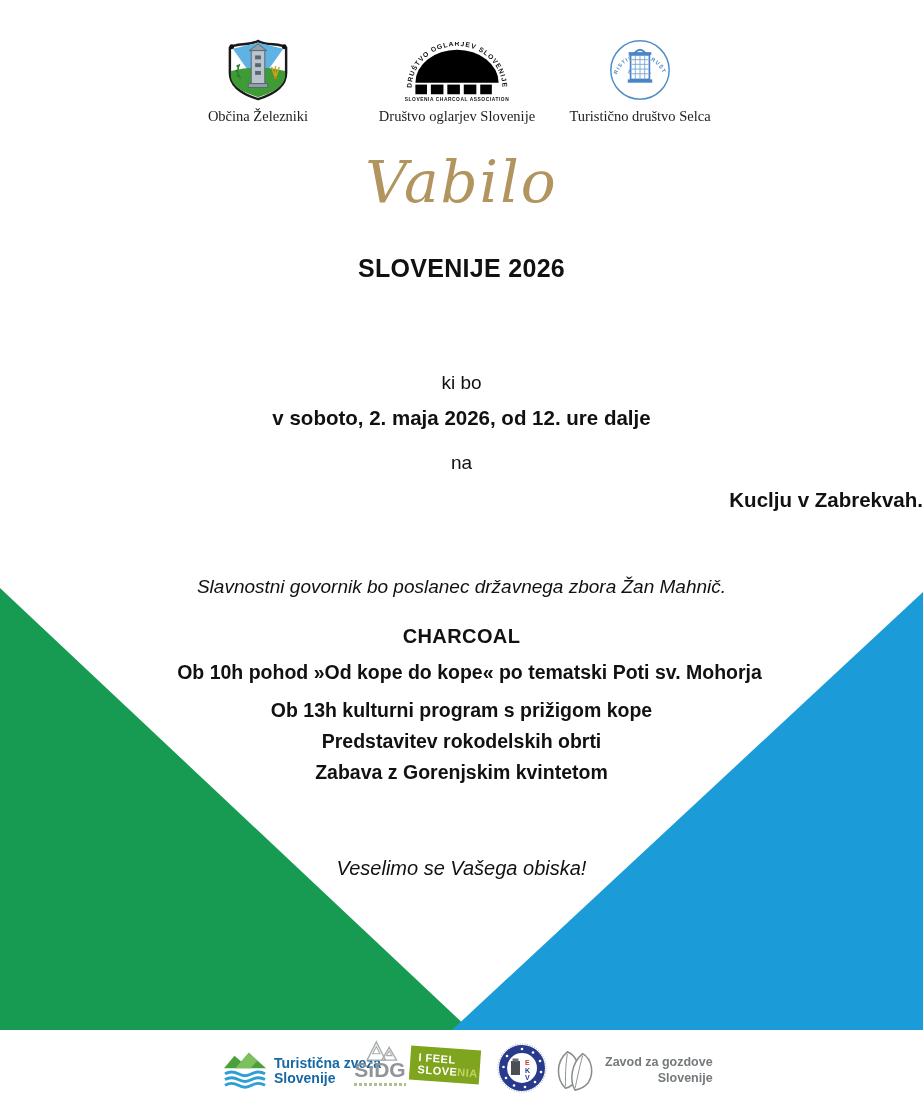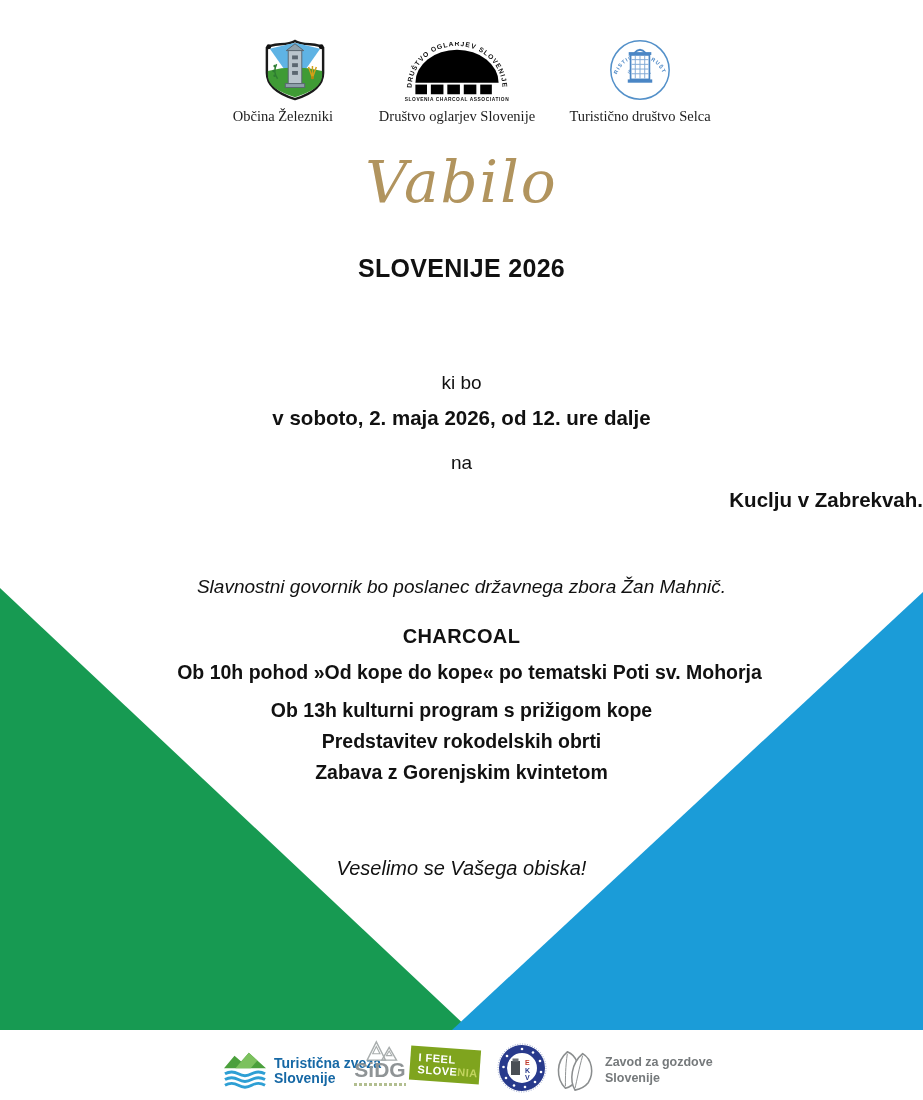--- a/index.html
+++ b/index.html
@@ -42,35 +42,35 @@
   .sidg-micro{width:52px;height:3px;margin-top:3px;
     background:repeating-linear-gradient(90deg,#9fae74 0 3px,transparent 3px 5px);opacity:.8;}
   .ifeel{
     width:70px;height:34px;background:#7fa41e;transform:rotate(4deg);
     flex-direction:column;align-items:flex-start;justify-content:center;padding-left:8px;box-sizing:border-box;
   }
   .ifeel-l1{color:#ffffff;font-weight:bold;font-size:11px;letter-spacing:.5px;line-height:12px;}
   .ifeel-l2{font-weight:bold;font-size:11px;letter-spacing:.5px;line-height:12px;}
   .ifeel-strong{color:#ffffff;}
   .ifeel-light{color:#c2d45f;}
-  .zgs-text{margin-left:7px;color:#75797b;font-weight:600;font-size:12.5px;line-height:16px;}
+  .zgs-text{margin-left:7px;color:#75797b;font-weight:600;font-size:12.5px;line-height:16px;text-align:right;}
 </style>
 </head>
 <body>
 
 <div class="poster">
 
   <svg class="triangles" width="923" height="1100" viewBox="0 0 923 1100" aria-hidden="true">
     <polygon points="0,588 470,1030 0,1030" fill="#179a52"></polygon>
     <polygon points="923,592 923,1030 452,1030" fill="#1b9cd8"></polygon>
   </svg>
 
   <div class="content">
 
-    <div class="logo-col" style="left:183px;top:38px;width:150px;text-align:right;">
+    <div class="logo-col" style="left:183px;top:38px;width:150px;">
       <svg width="76" height="64" viewBox="0 0 76 66">
         <path d="M38,3 C30,8 14,5 9,10 L9,36 C9,50 22,58 38,63 C54,58 67,50 67,36 L67,10 C62,5 46,8 38,3 Z" fill="#ffffff" stroke="#1a1a1a" stroke-width="2.5"></path>
         <polygon points="38,5 12,11 38,48 64,11" fill="#5fb3e4"></polygon>
         <path d="M10,34 Q38,27 66,34 L66,38 C66,50 54,56 38,61 C22,56 10,50 10,38 Z" fill="#3f9b35"></path>
         <circle cx="11" cy="9" r="2.5" fill="#111"></circle>
         <circle cx="65" cy="9" r="2.5" fill="#111"></circle>
         <path d="M19,27 q-4,8 1,15" stroke="#2e7d32" stroke-width="1.5" fill="none"></path>
         <circle cx="17" cy="29" r="1.3" fill="#2e7d32"></circle>
         <circle cx="16" cy="34" r="1.3" fill="#2e7d32"></circle>
         <circle cx="17" cy="39" r="1.3" fill="#2e7d32"></circle>

